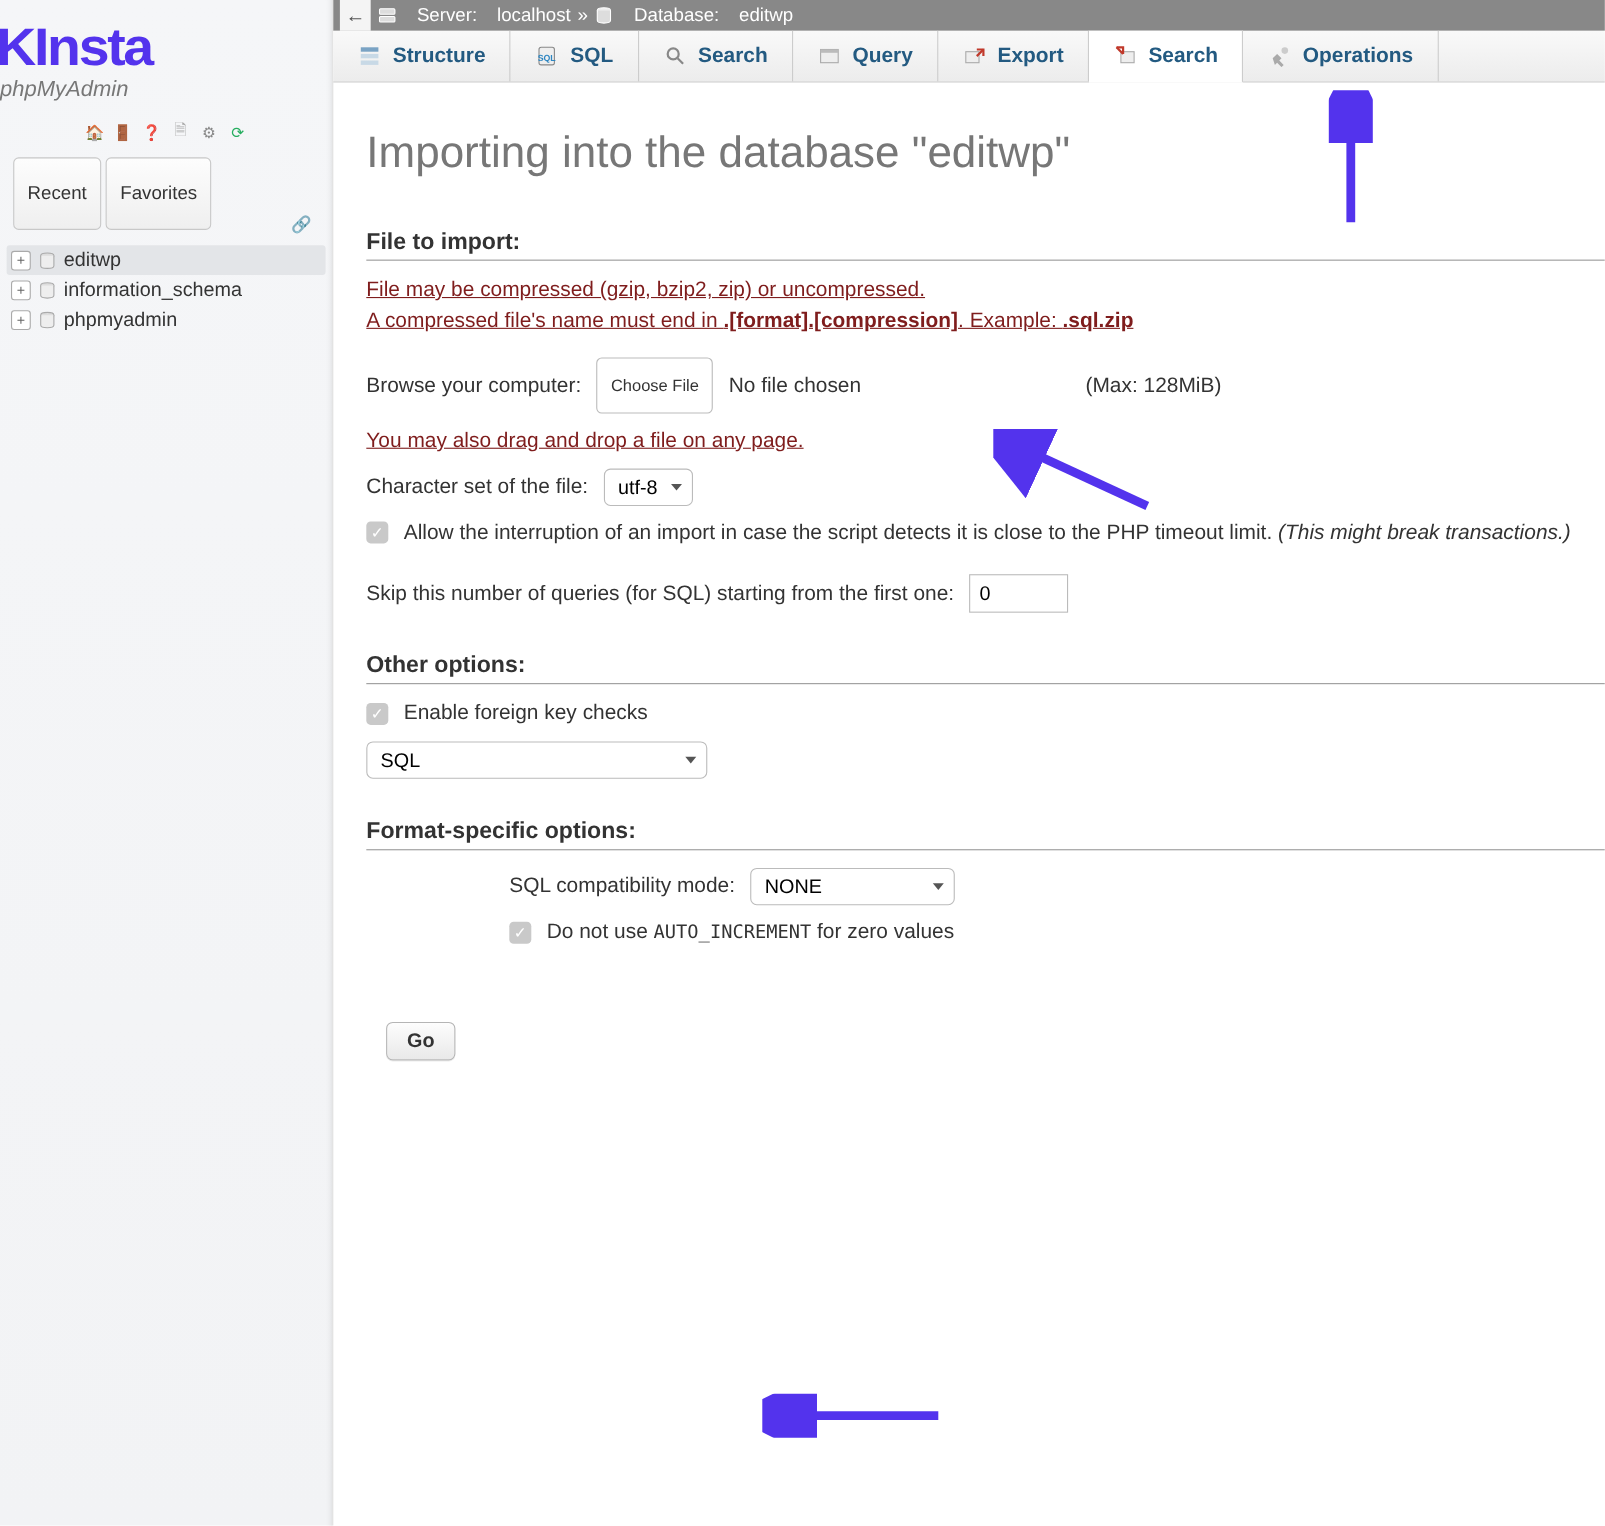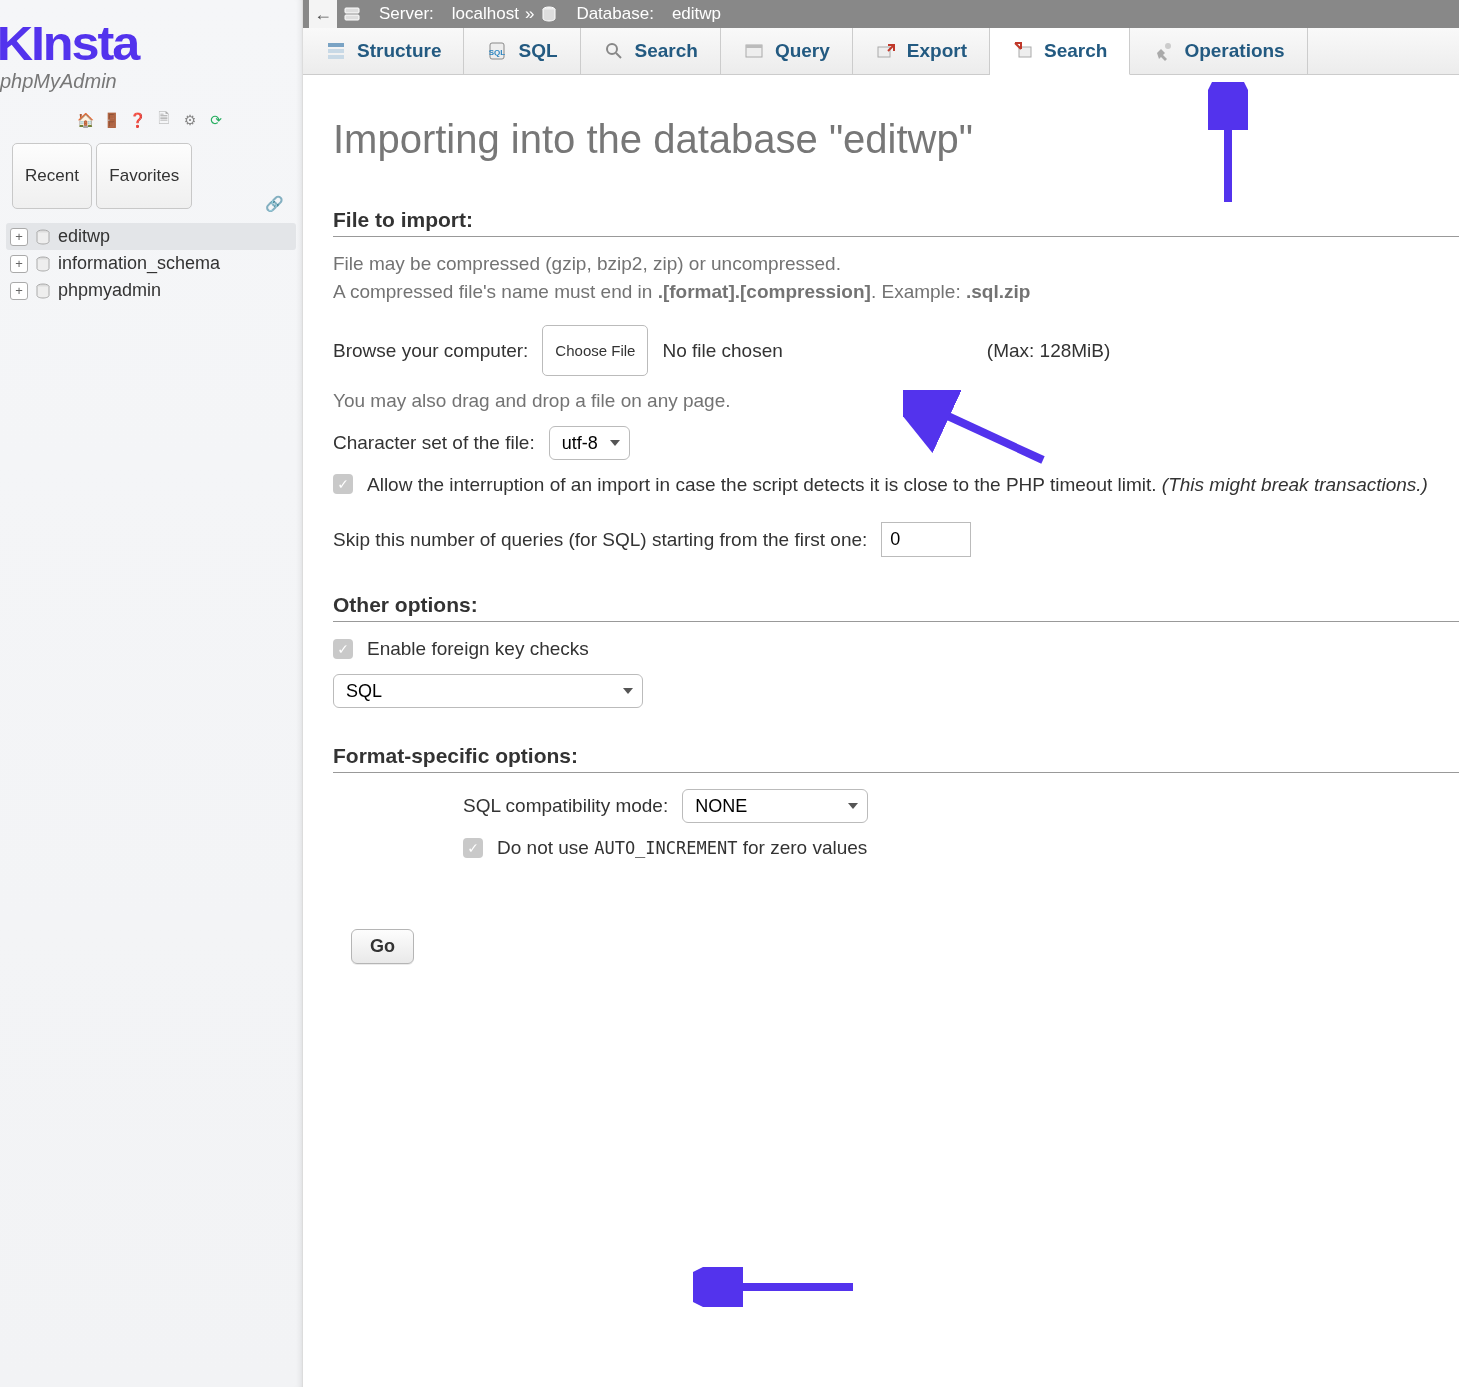--- a/index.html
+++ b/index.html
@@ -169,21 +169,21 @@
     font-size:40px;
     margin:18px 0 46px;
   }
   .section-head{
     font-weight:700;
     font-size:21px;
     border-bottom:1px solid #999;
     padding-bottom:4px;
     margin:36px 0 16px;
   }
-  .para{font-size:19px;color:#737373;margin:6px 0;}
+  .para{font-size:19px;color:#7f1d1d;margin:6px 0;text-decoration:underline;}
   .row{display:flex;align-items:center;gap:14px;margin:14px 0;font-size:19px;}
   .file-btn{
     background:#fff;border:1px solid #bbb;border-radius:5px;
     padding:16px 12px;font-size:15px;cursor:pointer;
   }
   .sel{
     appearance:none;-webkit-appearance:none;
     background:#fff;border:1px solid #bbb;border-radius:6px;
     padding:6px 30px 6px 12px;font-size:18px;cursor:pointer;
     position:relative;

